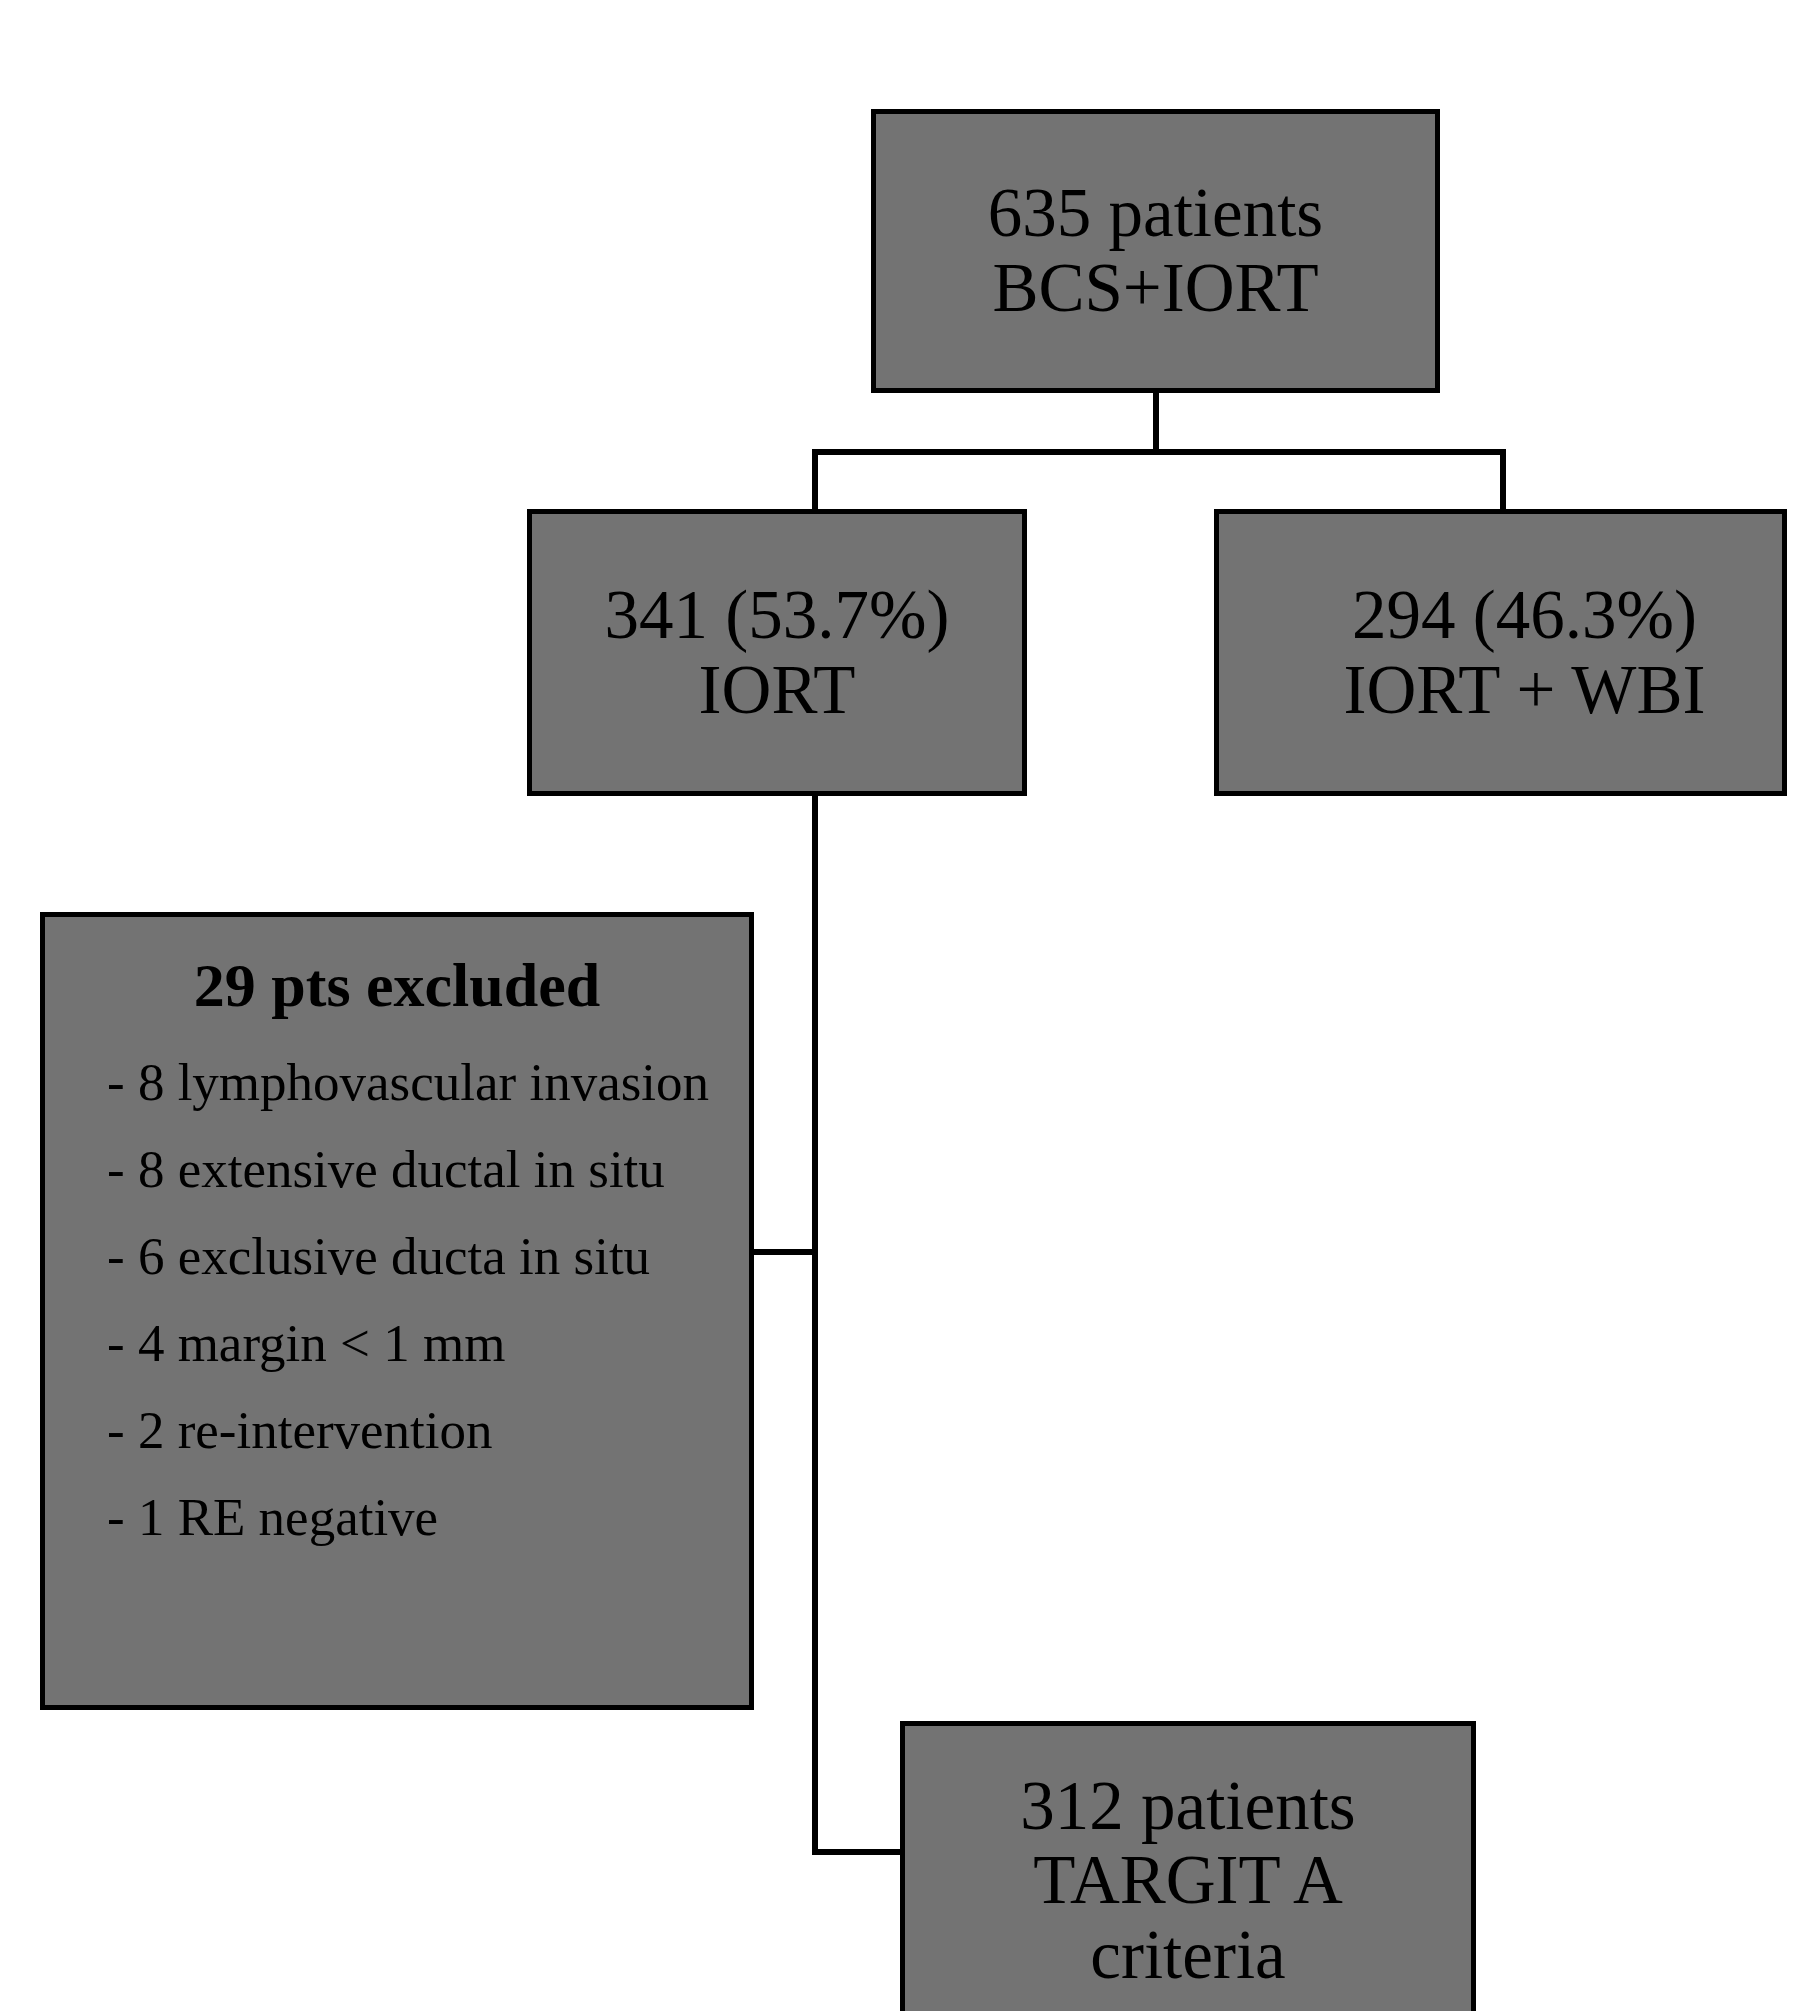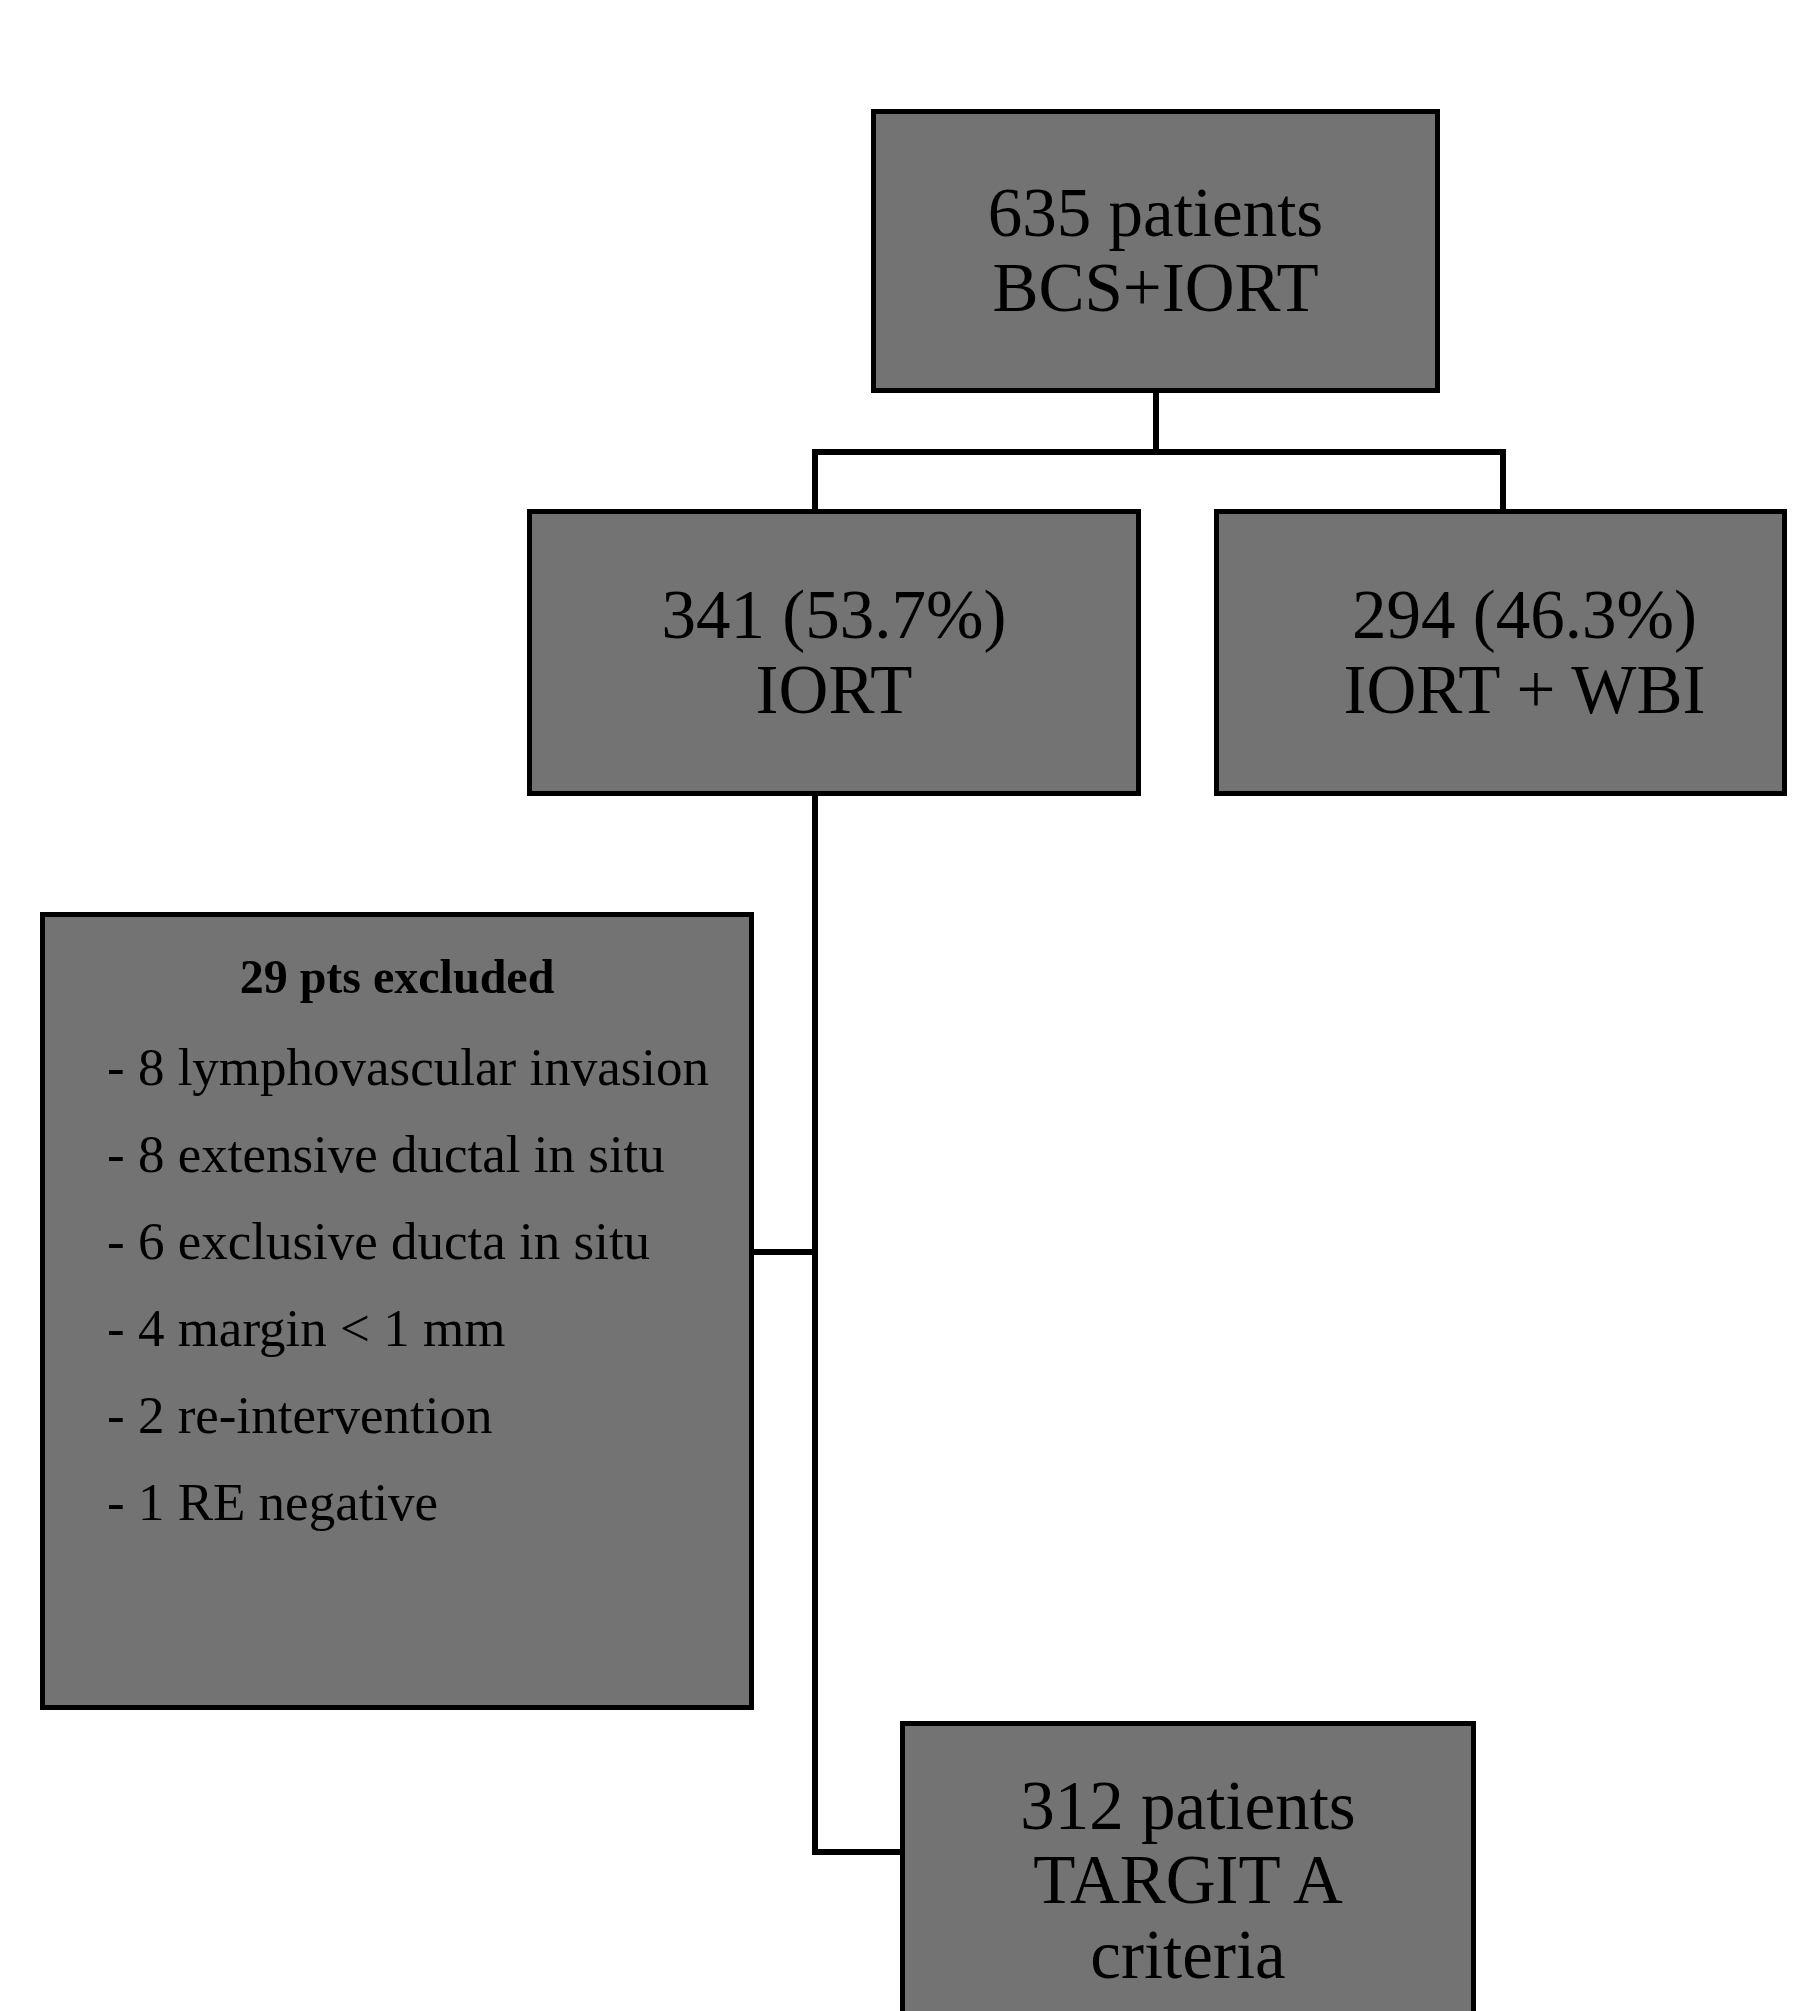--- a/index.html
+++ b/index.html
@@ -37,40 +37,40 @@
   }
 
   
   #node-root {
     left: 871px; top: 109px;
     width: 569px; height: 284px;
     font-size: 69px;
   }
   #node-iort {
     left: 527px; top: 509px;
-    width: 614px; height: 287px;
+    width: 500px; height: 287px;
     font-size: 69px;
   }
   #node-iort-wbi {
     left: 1214px; top: 509px;
     width: 573px; height: 287px;
     font-size: 69px;
     padding-left: 48px;
   }
   #node-excluded {
     left: 40px; top: 912px;
     width: 714px; height: 798px;
     align-items: flex-start;
     justify-content: flex-start;
     padding: 34px 0 0 0;
     font-size: 53px;
   }
   #node-excluded .heading {
     font-weight: bold;
-    font-size: 48px;
+    font-size: 62px;
     width: 100%;
     text-align: center;
     line-height: 1.1;
     margin-bottom: 21px;
   }
   #node-excluded .excl-list {
     list-style: none;
     margin: 16px;
     padding: 0 0 0 46px;
     width: 100%;

